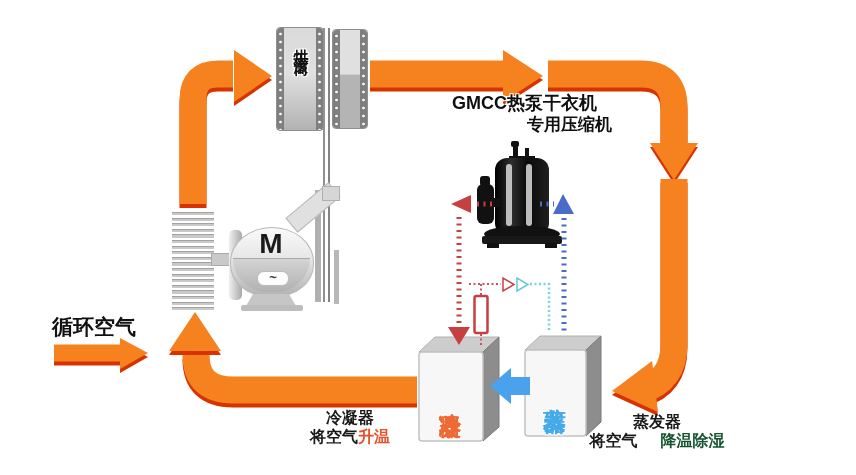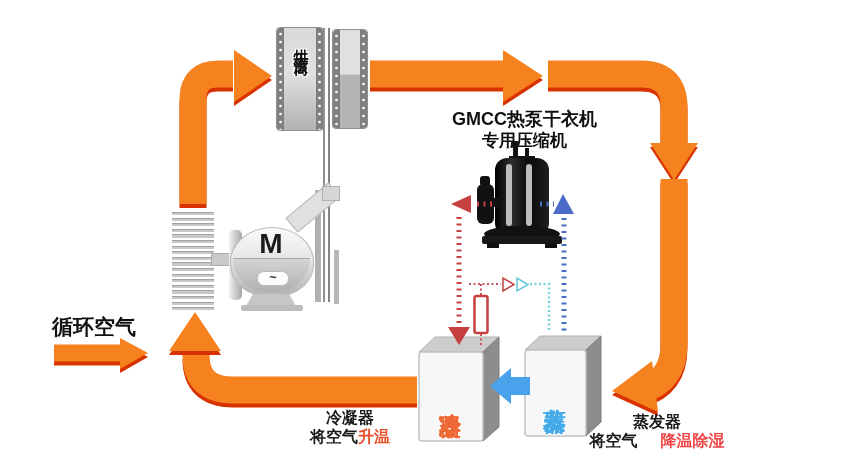--- a/index.html
+++ b/index.html
@@ -5,21 +5,21 @@
   html,body{margin:0;padding:0;background:#fff;}
   #stage{position:relative;width:856px;height:475px;background:#ffffff;overflow:hidden;
          font-family:"Liberation Sans","DejaVu Sans",sans-serif;}
   .abs{position:absolute;}
   svg{position:absolute;left:0;top:0;}
   
   .blacklabel{font-weight:bold;color:#1a1a1a;
     text-shadow:-1px -1px 0 #fff,1px -1px 0 #fff,-1px 1px 0 #fff,1px 1px 0 #fff;}
   .note{font-size:16px;line-height:19px;font-weight:bold;color:#1a1a1a;text-align:center;}
   .warm{color:#e8502a;}
-  .cool{color:#ef4444;padding-left:23px;}
+  .cool{color:#14532d;padding-left:23px;}
   .vtext{writing-mode:vertical-rl;text-orientation:upright;font-weight:bold;}
   
   .panel{position:absolute;border:1px solid #8f8f8f;border-radius:4px;
          background:linear-gradient(#dadada,#e0e0e0 45%,#b2b2b2);}
   .strip{position:absolute;top:0;bottom:0;width:7px;background-color:#7f7f7f;
          background-image:radial-gradient(circle,#f4f4f4 1px,rgba(0,0,0,0) 1.7px);
          background-size:7px 8px;background-position:center 2px;}
   .stripL{left:0;border-radius:4px 0 0 4px;}
   .stripR{right:0;border-radius:0 4px 4px 0;}
   .beltline{position:absolute;background:#909090;}
@@ -110,23 +110,23 @@
   <div id="duct" class="abs"></div>
   <div id="duct-box" class="abs"></div>
   <div id="motor-flange" class="abs"></div>
   <div id="motor-body" class="abs"></div>
   <div id="motor-band" class="abs"></div>
   <div id="motor-m" class="abs">M</div>
   <div id="motor-pill" class="abs">~</div>
   <div id="motor-stand" class="abs"></div>
   <div id="motor-base" class="abs"></div>
 
-  <div class="abs blacklabel" style="left:437px;top:108px;width:175px;text-align:center;font-size:18px;line-height:22px;color:#0f0f0f;">
+  <div class="abs blacklabel" style="left:437px;top:92px;width:175px;text-align:center;font-size:18px;line-height:22px;color:#0f0f0f;">
     <div>GMCC热泵干衣机</div>
-    <div style="font-size:17px;">专用压缩机</div>
+    <div style="font-size:17px;text-align:right;">专用压缩机</div>
   </div>
 
   <div class="cblack" style="left:509px;top:156px;width:26px;height:4px;"></div>
   <div class="cblack" style="left:513px;top:145px;width:5px;height:14px;"></div>
   <div class="cblack" style="left:525px;top:148px;width:4px;height:11px;"></div>
   <div class="cblack" style="left:511px;top:141px;width:8px;height:6px;border-radius:2px;"></div>
   <div id="comp-cyl" class="abs"></div>
   <div class="comp-stripe" style="left:506px;"></div>
   <div class="comp-stripe" style="left:526px;"></div>
   <div class="cblack" style="left:480px;top:176px;width:10px;height:10px;border-radius:3px;"></div>

